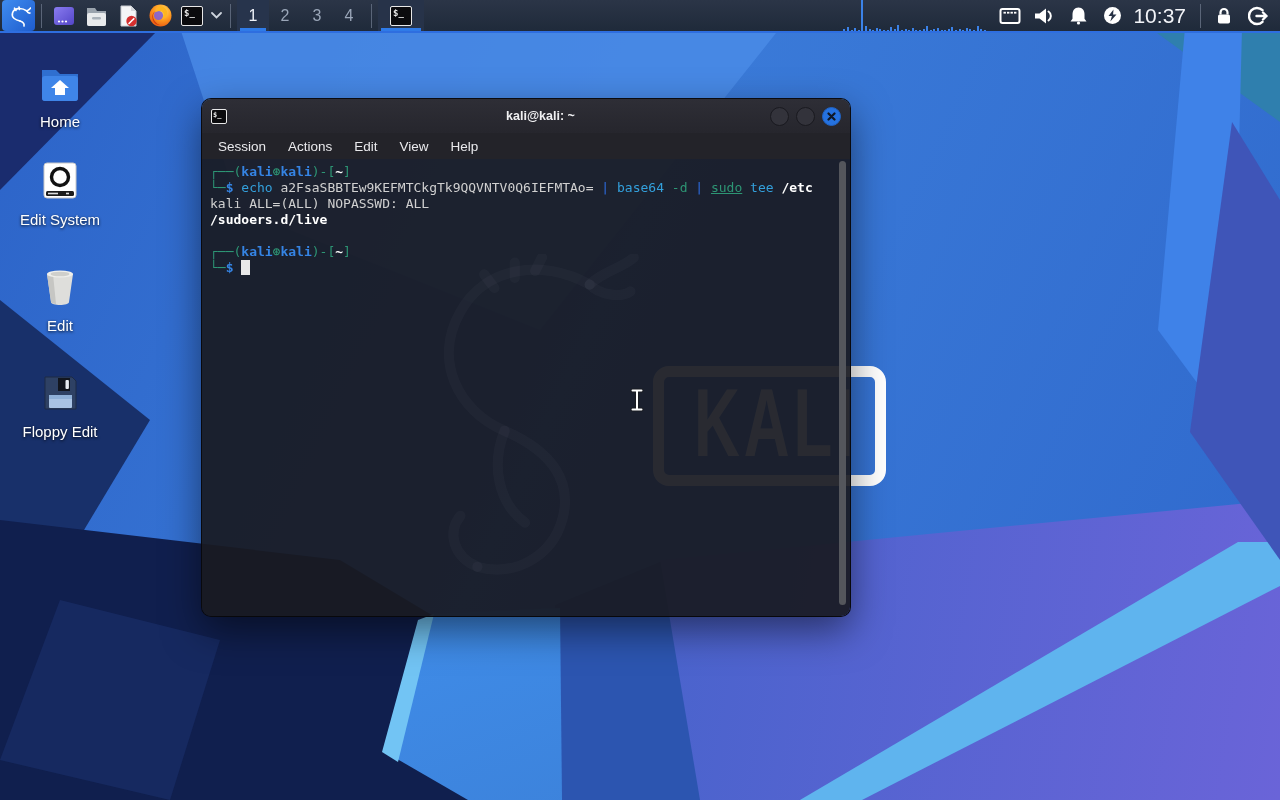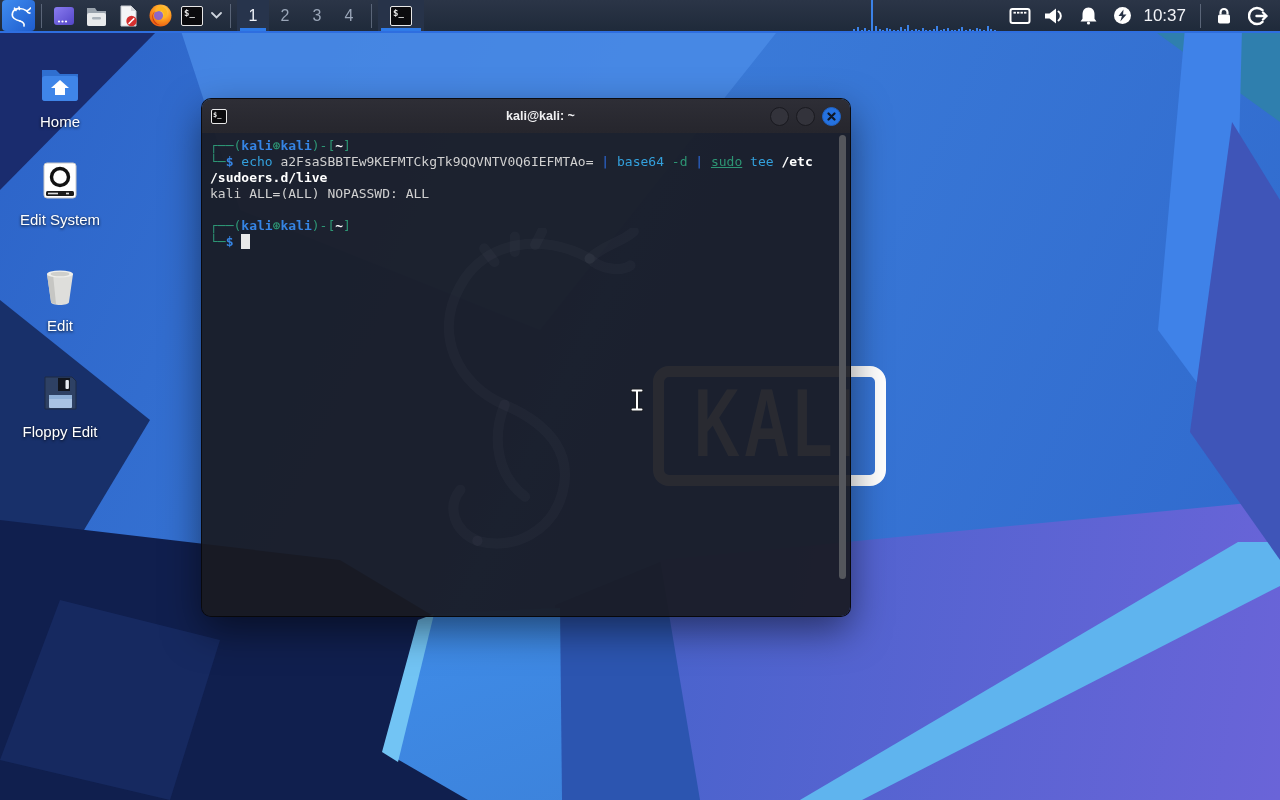--- a/index.html
+++ b/index.html
@@ -40,21 +40,21 @@
   .ws-btn.active { color:#eef2f8; background:#27344c; }
   .ws-btn.active::after, .win-btn.active::after { content:""; position:absolute; left:3px; right:3px; bottom:0;
     height:3px; background:#2f7be8; }
   .win-btn { width:46px; height:31px; display:flex; align-items:center; justify-content:center;
     position:relative; background:#273349; flex:0 0 auto; }
   .mini-term { background:#0b0b0e; border:1.5px solid #e8e8e8; border-radius:2px;
     color:#e8e8e8; font-family:"DejaVu Sans Mono",monospace; font-weight:bold; display:flex; align-items:flex-start; }
   #cpu-graph { height:31px; width:150px; position:relative; margin-left:auto; flex:0 0 auto; }
   #cpu-graph .bar { position:absolute; bottom:0; width:2px; background:#3b82e8; }
   .tray-icon { width:24px; height:31px; display:flex; align-items:center; justify-content:center; margin:0 5px; flex:0 0 auto; }
-  #clock { color:#f2f4f8; font-size:17px; margin:0 8px 0 4px; flex:0 0 auto; }
+  #clock { color:#f2f4f8; font-size:21px; margin:0 8px 0 4px; flex:0 0 auto; }
 
   
   .desk-icon { position:absolute; left:18px; width:84px; text-align:center; z-index:10; }
   .desk-icon .lbl { margin-top:5px; color:#ffffff; font-size:15px; text-shadow:0 1px 3px rgba(0,0,0,.85); white-space:nowrap; }
 
   
   #term-win { position:absolute; left:202px; top:99px; width:648px; height:517px; z-index:20;
     border-radius:9px; box-shadow:0 14px 38px rgba(0,0,0,.5), 0 0 0 1px #0d0d12; overflow:hidden;
     display:flex; flex-direction:column; }
   #titlebar { height:34px; background:linear-gradient(#2e2e36,#26262d); display:flex; align-items:center;
@@ -325,36 +325,43 @@
     <div style="margin-left:auto;display:flex">
       <div class="tb-btn"></div>
       <div class="tb-btn"></div>
       <div class="tb-btn close">
         <svg width="9" height="9" viewBox="0 0 9 9">
           <path d="M1.5 1.5 l6 6 M7.5 1.5 l-6 6" stroke="#101826" stroke-width="2.2" stroke-linecap="round"></path>
         </svg>
       </div>
     </div>
   </div>
+  <div id="menubar">
+    <span class="menu-item">Session</span>
+    <span class="menu-item">Actions</span>
+    <span class="menu-item">Edit</span>
+    <span class="menu-item">View</span>
+    <span class="menu-item">Help</span>
+  </div>
   <div id="term-body">
     <svg id="dragon" width="340" height="340" viewBox="0 0 200 200">
       <g fill="none" stroke="rgba(215,225,245,0.055)" stroke-width="6" stroke-linecap="round">
         <path d="M128 18 C100 2 66 8 52 34 C36 62 50 92 78 104 C106 116 118 134 112 156 C106 178 84 190 62 184"></path>
         <path d="M128 18 C136 10 148 8 154 2"></path>
         <path d="M128 18 C134 24 146 26 152 22"></path>
         <path d="M96 10 L100 2 M84 14 L84 5 M72 20 L66 12"></path>
         <path d="M62 184 C48 178 44 164 52 154"></path>
         <path d="M78 104 C70 124 74 146 90 158"></path>
       </g>
     </svg>
     <div id="term-lines">
         <div class="tl"><span class="t-f">┌──(</span><span class="t-b">kali</span><span class="t-f">⊛</span><span class="t-b">kali</span><span class="t-f">)-[</span><span class="t-w">~</span><span class="t-f">]</span></div>
         <div class="tl"><span class="t-f">└─</span><span class="t-b">$</span><span class="t-d"> </span><span class="t-c">echo</span><span class="t-d"> a2FsaSBBTEw9KEFMTCkgTk9QQVNTV0Q6IEFMTAo= </span><span class="t-p">|</span><span class="t-d"> </span><span class="t-c">base64</span><span class="t-d"> </span><span class="t-o">-d</span><span class="t-d"> </span><span class="t-p">|</span><span class="t-d"> </span><span class="t-u">sudo</span><span class="t-d"> </span><span class="t-c">tee</span><span class="t-d"> </span><span class="t-w">/etc</span></div>
+        <div class="tl"><span class="t-d">kali ALL=(ALL) NOPASSWD: ALL</span></div>
         <div class="tl"><span class="t-w">/sudoers.d/live</span></div>
-        <div class="tl"><span class="t-d">kali ALL=(ALL) NOPASSWD: ALL</span></div>
         <div class="tl"></div>
         <div class="tl"><span class="t-f">┌──(</span><span class="t-b">kali</span><span class="t-f">⊛</span><span class="t-b">kali</span><span class="t-f">)-[</span><span class="t-w">~</span><span class="t-f">]</span></div>
         <div class="tl"><span class="t-f">└─</span><span class="t-b">$</span><span class="t-d"> </span><span class="t-cur"></span></div>
       </div>
     <div id="scroll-thumb"></div>
   </div>
 </div>
 
 <svg id="mouse-cursor" width="14" height="24" viewBox="0 0 14 24">
   <g stroke="#1a1a1a" stroke-width="4.2" stroke-linecap="round" opacity=".55">

